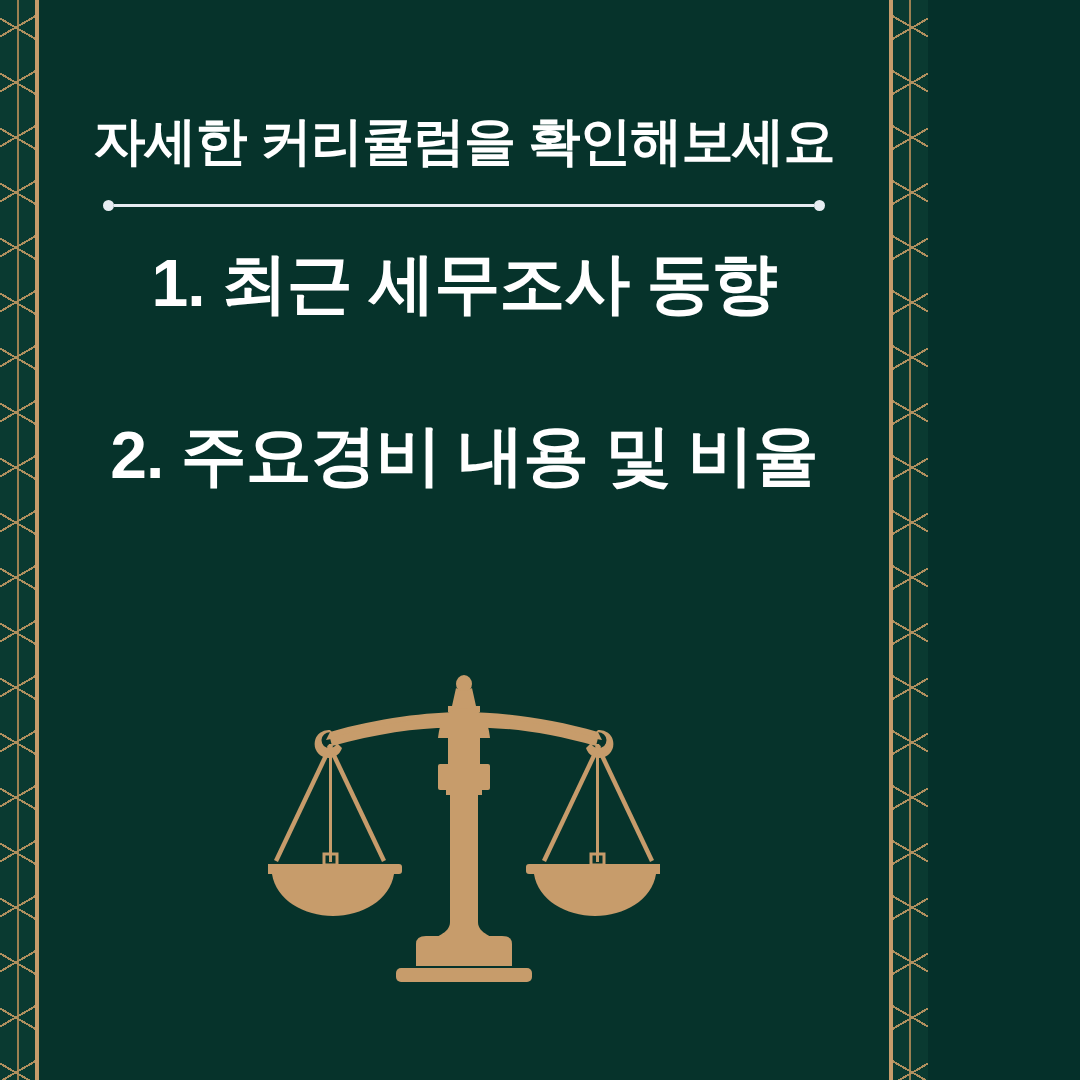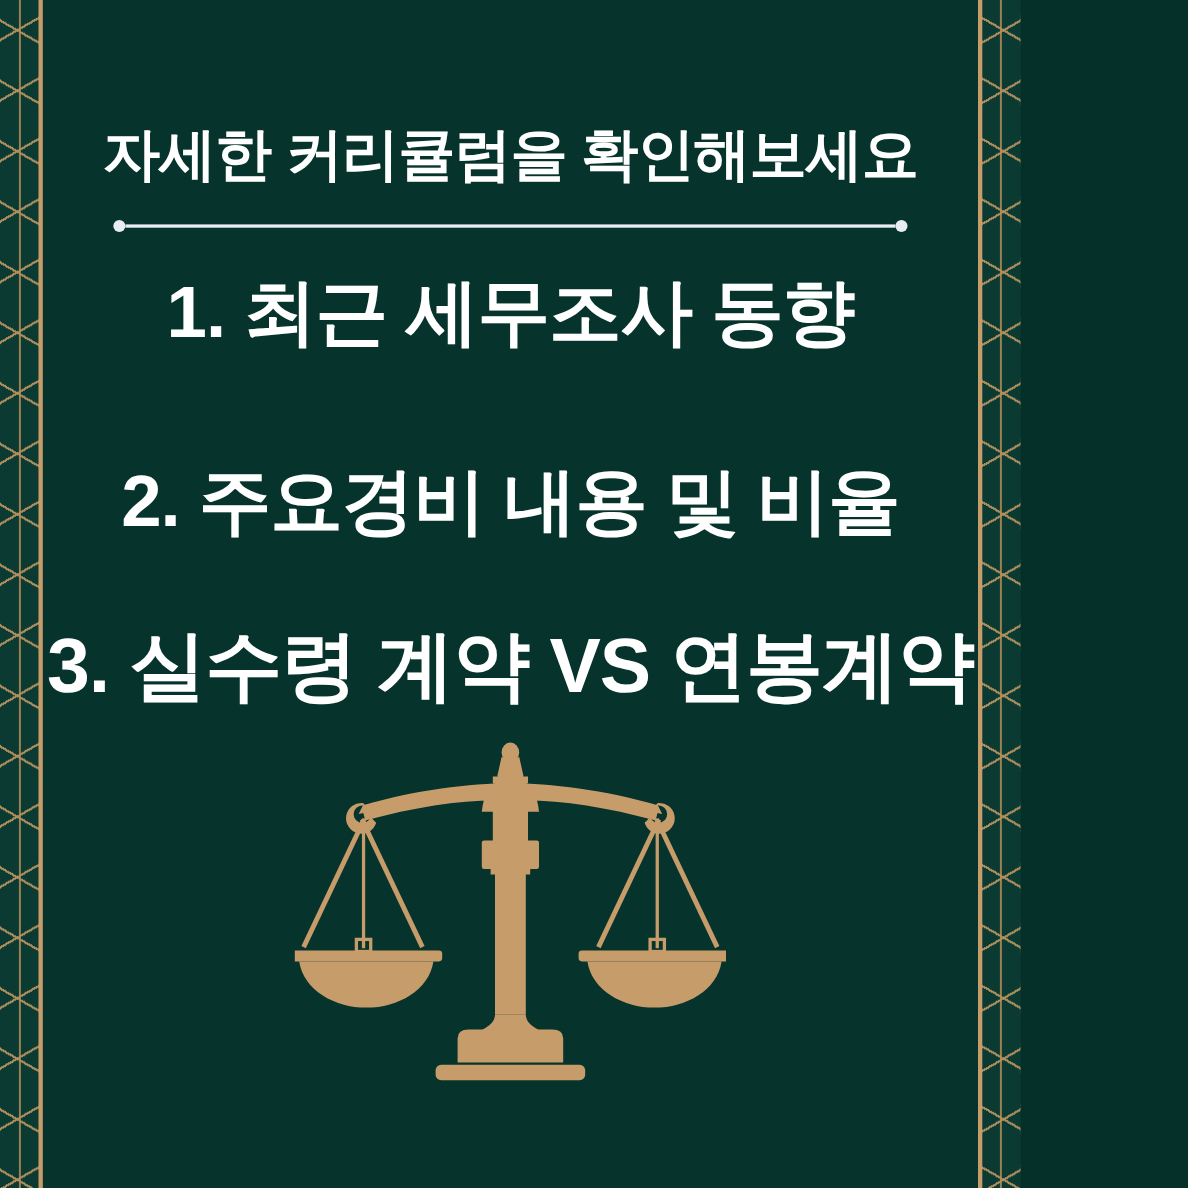--- a/index.html
+++ b/index.html
@@ -137,21 +137,20 @@
     <div class="rule-wrap">
       <span class="rule-dot"></span>
       <span class="rule-line"></span>
       <span class="rule-dot"></span>
     </div>
 
     <div class="item item-1">1. 최근 세무조사 동향</div>
 
     <div class="item item-2">2. 주요경비 내용 및 비율</div>
 
-    <div class="item item-3">3. 실수령 계약 VS 연봉계약</div>
 
     <svg class="scales" viewBox="0 0 392 330">
       <g fill="#C79C6B">
 
         <ellipse cx="196" cy="12" rx="8" ry="9"></ellipse>
         <path d="M188 16 q8 6 16 0 l4 18 q-10 5 -24 0 z"></path>
         <path d="M180 34 h32 v6 h-32 z"></path>
 
         <path d="M196 40 C 160 40, 110 46, 62 60 L 58 68 C 108 58, 158 52, 196 52 Z"></path>
         <path d="M196 52 C 160 52, 114 60, 66 74 L 62 64 C 112 52, 160 44, 196 44 Z" opacity="0"></path>

